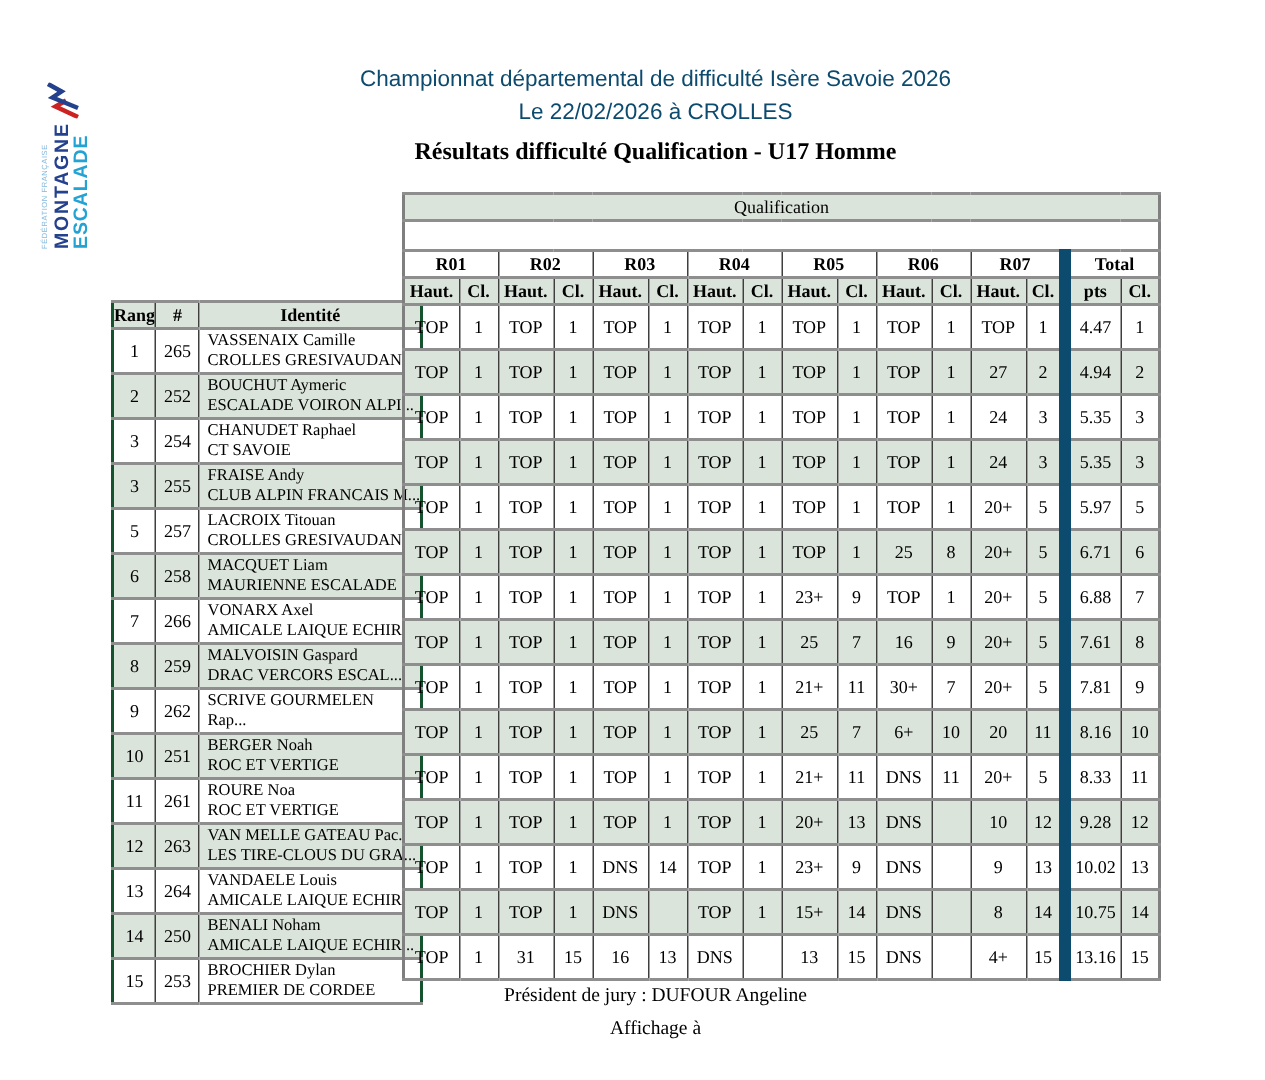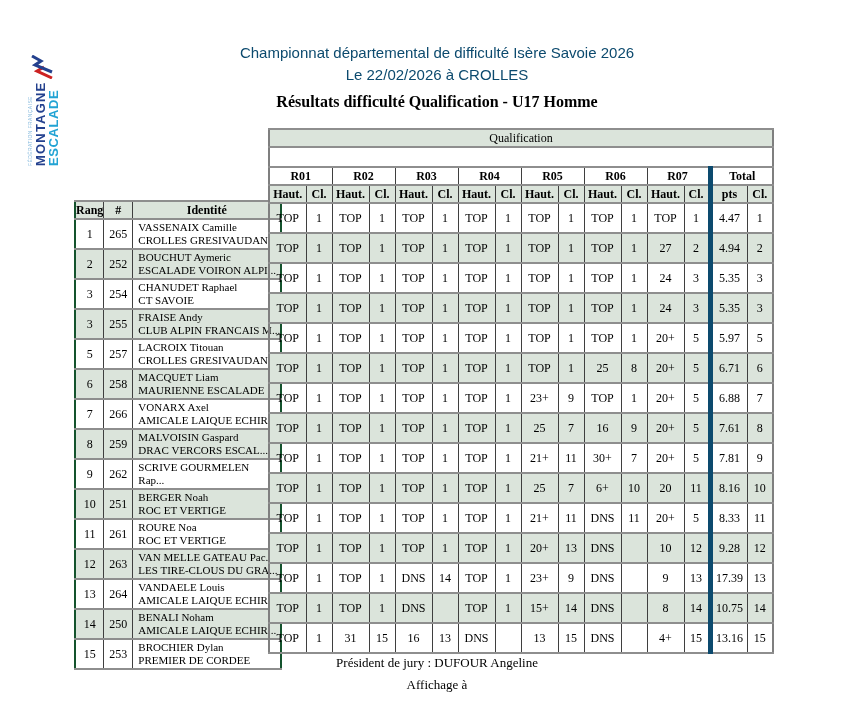--- a/index.html
+++ b/index.html
@@ -45,21 +45,21 @@
   
   .identity-table { position:absolute; left:74px; top:200px; border:2px solid #14532d; }
   .identity-table td.ident { text-align:left; padding-left:5px; }
   .ident .nm, .ident .club {
     font-family:Liberation Serif, serif; font-size:11px; line-height:13px;
     white-space:nowrap; overflow:hidden;
   }
 
   
   .results-table { position:absolute; left:268px; top:128px; border:2px solid #7f7f7f; }
-  .results-table td.pts-col { border-left:5px solid #0c4a6e; }
+  .results-table td.pts-col { border-left:8px solid #0c4a6e; }
 
   tr.data-row { height:30px; }
   tr.hdr-row  { height:18px; }
   tr.empty-row { height:20px; }
   tr.alt td { background:#dbe4db; }
 
   
   .footer { position:absolute; left:34px; width:806px; text-align:center; font-weight:normal; font-size:13px; }
   .footer.jury { top:655px; }
   .footer.affichage { top:677px; }
@@ -504,21 +504,21 @@
           <td>DNS</td>
           <td>14</td>
           <td>TOP</td>
           <td>1</td>
           <td>23+</td>
           <td>9</td>
           <td>DNS</td>
           <td></td>
           <td>9</td>
           <td>13</td>
-          <td class="pts-col">17.39</td>
+          <td class="pts-col">10.02</td>
           <td>13</td>
         </tr>
         <tr class="data-row alt">
           <td>TOP</td>
           <td>1</td>
           <td>TOP</td>
           <td>1</td>
           <td>DNS</td>
           <td></td>
           <td>TOP</td>

